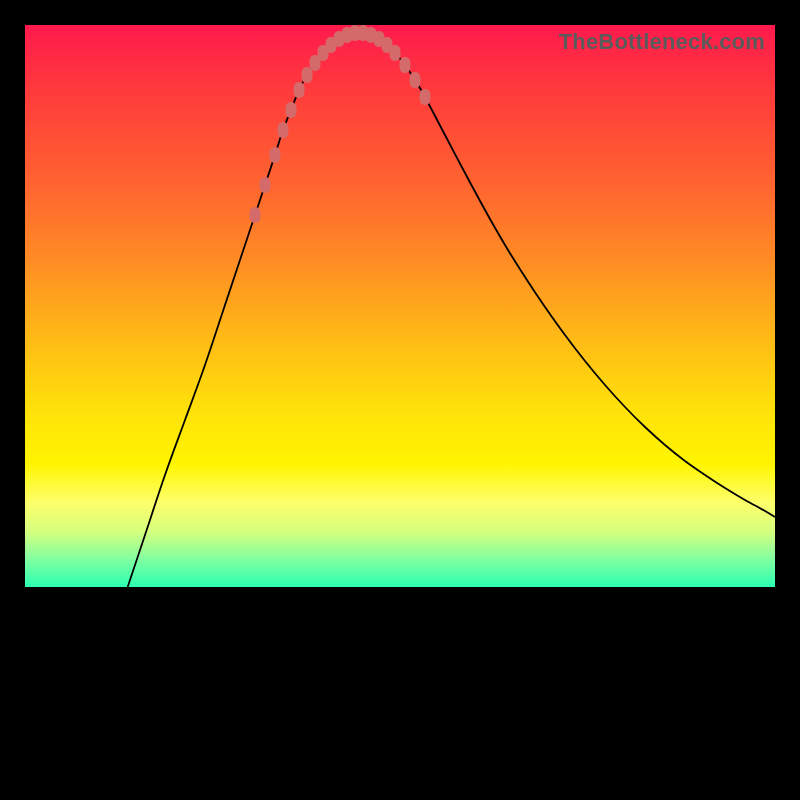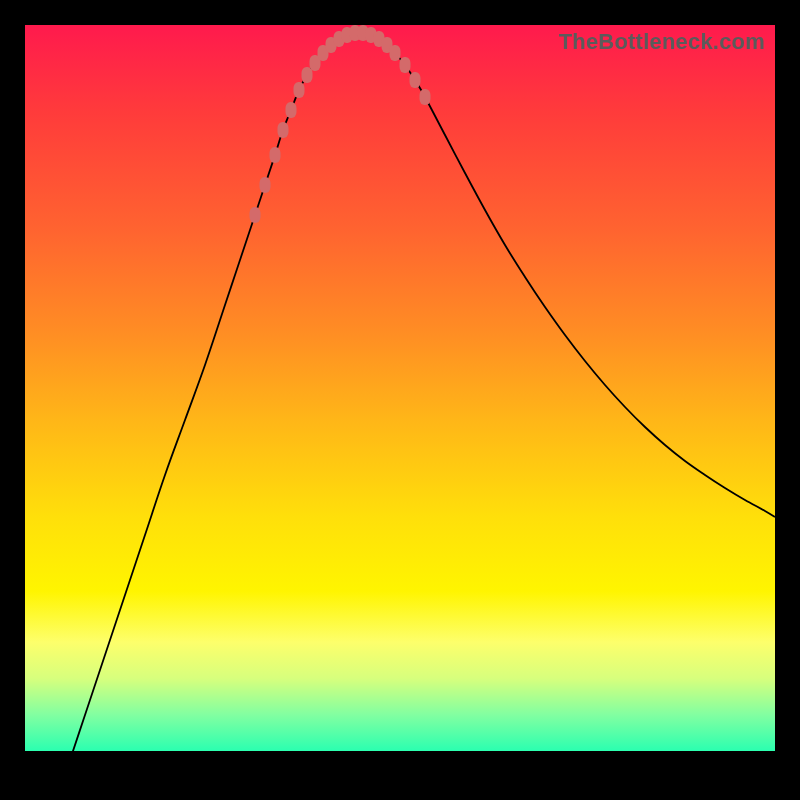--- a/index.html
+++ b/index.html
@@ -8,21 +8,21 @@
     position: relative;
     width: 800px;
     height: 800px;
     background: #000;
   }
   .plot-area {
     position: absolute;
     left: 25px;
     top: 25px;
     width: 750px;
-    height: 726px;
+    height: 562px;
     background: linear-gradient(to bottom,
       #ff1a4d 0%,
       #ff3b3b 12%,
       #ff6330 28%,
       #ff8c24 42%,
       #ffb817 55%,
       #ffe00a 68%,
       #fff500 78%,
       #fdff6b 85%,
       #d7ff7d 90%,

